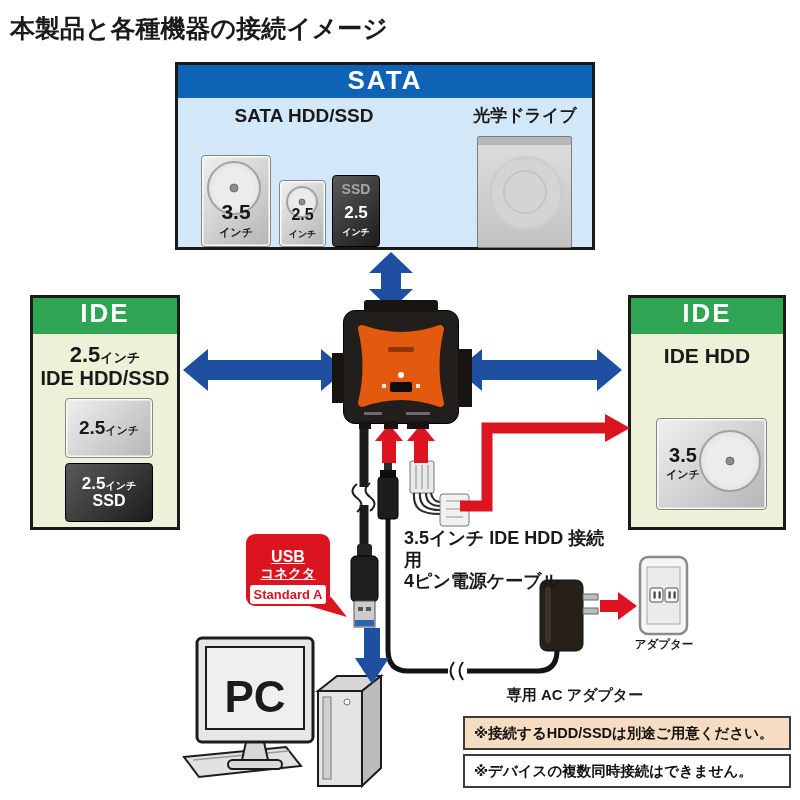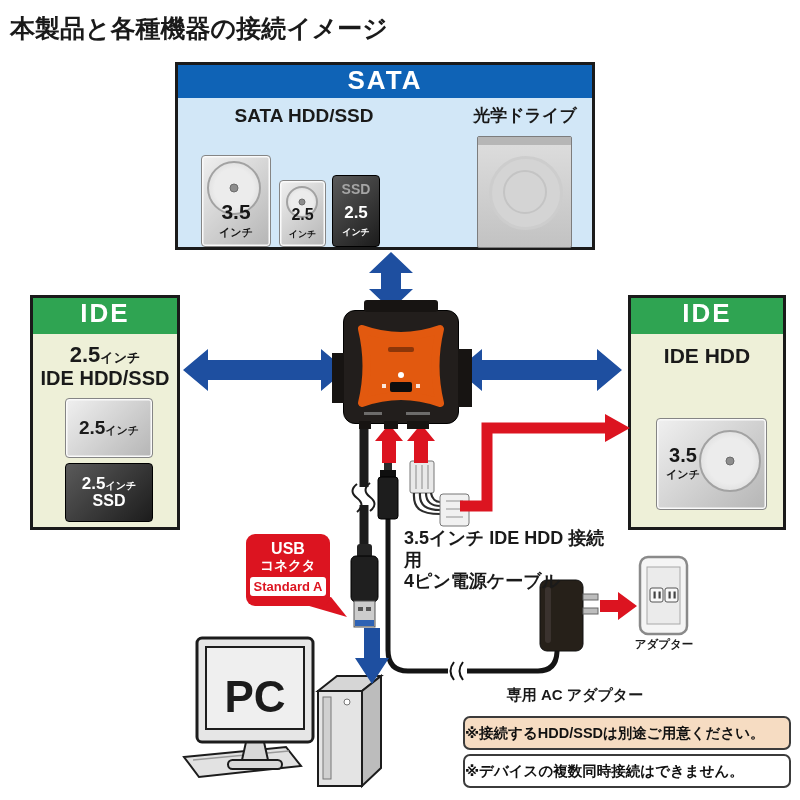--- a/index.html
+++ b/index.html
@@ -17,22 +17,22 @@
               border:1px solid #858585;border-radius:4px;box-shadow:inset 0 0 0 1.5px #fafafa;}
   .drive-dark{position:absolute;background:linear-gradient(135deg,#5a5a5a,#1c1c1c);
               border:1px solid #000;border-radius:4px;}
   .platter{position:absolute;border:2px solid #a2a2a2;border-radius:50%;
            background:radial-gradient(circle,#ececec 55%,#d2d2d2);}
   .spindle{position:absolute;left:50%;top:50%;width:7px;height:7px;background:#8d8d8d;
            border-radius:50%;transform:translate(-50%,-50%);border:1px solid #6c6c6c;}
   .dl{position:absolute;left:0;right:0;text-align:center;font-weight:bold;color:#161616;line-height:1.02;}
   .dl-w{color:#fff;}
   .bigtxt{font-weight:bold;text-align:center;line-height:1.15;}
-  .note{position:absolute;left:463px;width:328px;height:34px;border:2.5px solid #3b3b3b;border-radius:7px;
-        box-sizing:border-box;display:flex;align-items:center;
+  .note{position:absolute;left:463px;width:328px;height:34px;border:2.5px solid #3b3b3b;border-radius:0;
+        box-sizing:border-box;display:flex;align-items:center;padding-left:9px;
         font-weight:bold;font-size:14.5px;color:#111;}
   .callout{position:absolute;background:var(--red,#dc1420);border-radius:9px;color:#fff;
            text-align:center;font-weight:bold;}
   .callout .badge{margin:3px 4px 0 4px;background:#ffffff;border-radius:3px;color:var(--red,#dc1420);
                   font-size:13px;font-weight:bold;padding:2px 0;}
   svg{position:absolute;left:0;top:0;}
   svg *{pointer-events:none;}
 </style>
 </head>
 <body>
@@ -230,21 +230,21 @@
       <rect x="36" y="24" width="26" height="5" rx="2" fill="rgba(70,25,5,0.55)"></rect>
       <circle cx="49" cy="52" r="3" fill="#fff"></circle>
       <rect x="38" y="59" width="22" height="10" rx="2" fill="#0d0d0d"></rect>
       <rect x="30" y="61" width="4" height="4" fill="rgba(255,255,255,0.85)"></rect>
       <rect x="64" y="61" width="4" height="4" fill="rgba(255,255,255,0.85)"></rect>
     </svg>
     <div class="abs" style="left:20px;top:101px;width:18px;height:3px;background:#8d8d8d;opacity:.7;"></div>
     <div class="abs" style="left:62px;top:101px;width:24px;height:3px;background:#8d8d8d;opacity:.7;"></div>
   </div>
 
-  <div class="callout" style="left:246px;top:534px;width:84px;height:72px;padding-top:6px;box-sizing:border-box;">
+  <div class="callout" style="left:246px;top:534px;width:84px;height:72px;padding-top:14px;box-sizing:border-box;text-decoration:underline;">
     <div style="font-size:16px;line-height:1.1;">USB</div>
     <div style="font-size:13.5px;line-height:1.2;">コネクタ</div>
     <div class="badge">Standard A</div>
   </div>
 
   <div class="abs" style="left:404px;top:528px;width:210px;font-size:18px;font-weight:bold;line-height:1.2;">
     <div>3.5インチ IDE HDD 接続用</div>
     <div>4ピン電源ケーブル</div>
   </div>
 

